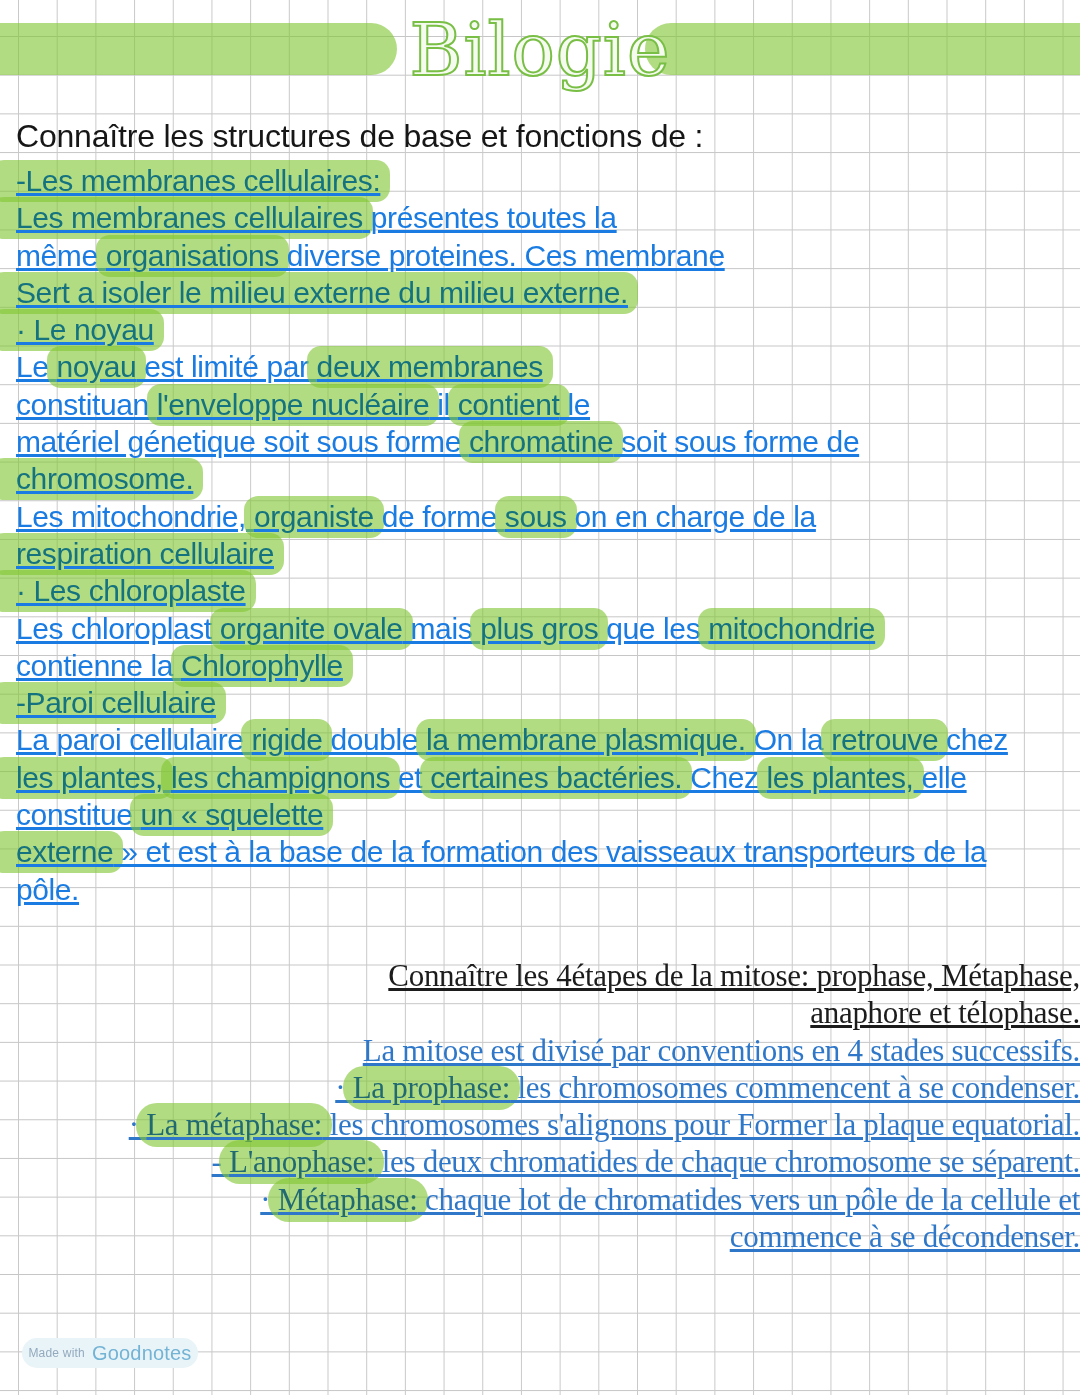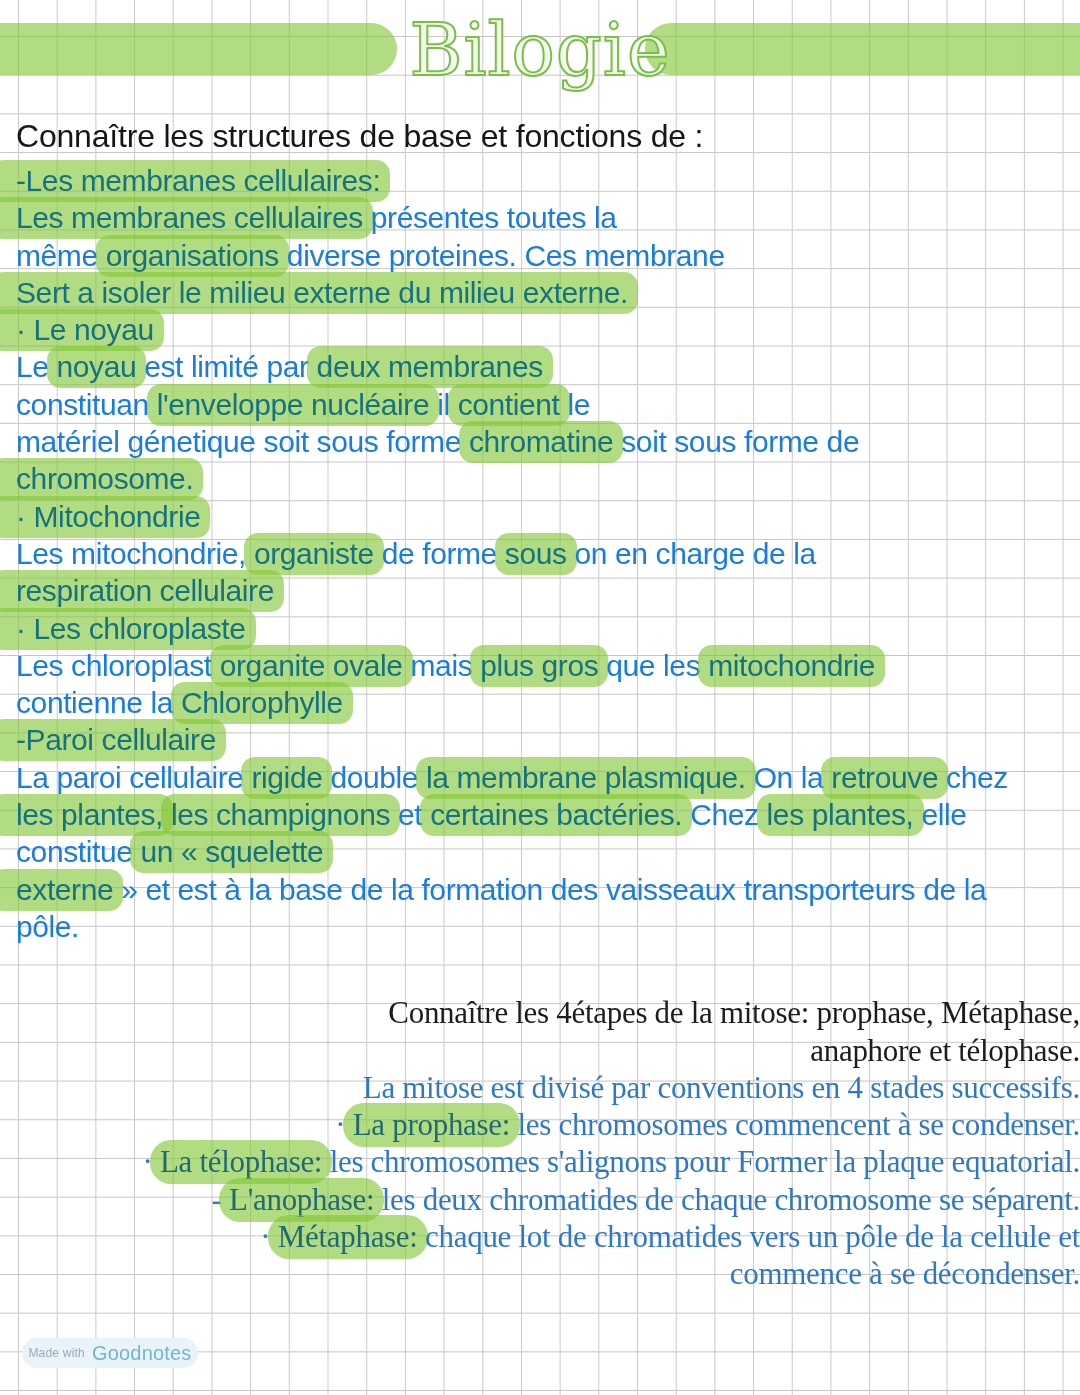--- a/index.html
+++ b/index.html
@@ -22,21 +22,21 @@
     position:absolute; left:0; right:0; top:4px; text-align:center;
     font-family:"DejaVu Serif", serif; font-size:72px; line-height:92px;
     color:#f6fbf0; -webkit-text-stroke:2px #79bf45; letter-spacing:1px;
   }
   
   .content { position:absolute; left:16px; top:116px; right:0; }
   .h1 {
     height:46px; line-height:40px; font-size:32px; letter-spacing:-0.2px;
     color:#161616; white-space:nowrap;
   }
-  .line { height:37.3px; line-height:37.3px; white-space:nowrap; }
+  .line { height:37.3px; line-height:37.3px; white-space:nowrap;text-decoration:underline; }
   .sans-block .line { font-size:30px; letter-spacing:-0.4px; color:#1a7ce2; }
   .hl {
     background:rgba(130,199,54,0.62);
     border-radius:14px;
     padding:4px 10px 5px 10px;
     margin-left:-10px; margin-right:-10px;
   }
   .sans-block .hl { color:#14737f; }
   .hl.lead { padding-left:26px; margin-left:-26px; }
   .serif-black-block { margin-top:49px; }
@@ -71,41 +71,40 @@
     <div id="sans-block" class="sans-block">
         <div class="line"><span class="hl lead">-Les membranes cellulaires:</span></div>
         <div class="line"><span class="hl lead">Les membranes cellulaires</span><span> présentes toutes la</span></div>
         <div class="line"><span>même </span><span class="hl">organisations</span><span> diverse proteines. Ces membrane</span></div>
         <div class="line"><span class="hl lead">Sert a isoler  le milieu externe du milieu externe.</span></div>
         <div class="line"><span class="hl lead">· Le noyau</span></div>
         <div class="line"><span>Le </span><span class="hl">noyau</span><span> est limité par </span><span class="hl">deux membranes</span></div>
         <div class="line"><span>constituan </span><span class="hl">l'enveloppe nucléaire</span><span> il </span><span class="hl">contient</span><span> le</span></div>
         <div class="line"><span>matériel génetique soit sous forme </span><span class="hl">chromatine</span><span> soit sous forme de</span></div>
         <div class="line"><span class="hl lead">chromosome.</span></div>
-        <div class="line"><span class="hl lead">· Mitochondrie</span></div>
         <div class="line"><span>Les mitochondrie, </span><span class="hl">organiste</span><span> de forme </span><span class="hl">sous</span><span> on en charge de la</span></div>
         <div class="line"><span class="hl lead">respiration cellulaire</span></div>
         <div class="line"><span class="hl lead">· Les chloroplaste</span></div>
         <div class="line"><span>Les chloroplast </span><span class="hl">organite ovale</span><span> mais </span><span class="hl">plus gros</span><span> que les </span><span class="hl">mitochondrie</span></div>
         <div class="line"><span>contienne la </span><span class="hl">Chlorophylle</span></div>
         <div class="line"><span class="hl lead">-Paroi cellulaire</span></div>
         <div class="line"><span>La paroi cellulaire </span><span class="hl">rigide</span><span> double </span><span class="hl">la membrane plasmique.</span><span> On la </span><span class="hl">retrouve</span><span> chez</span></div>
         <div class="line"><span class="hl lead">les plantes,</span><span> </span><span class="hl">les champignons</span><span> et </span><span class="hl">certaines bactéries.</span><span> Chez </span><span class="hl">les plantes,</span><span> elle</span></div>
         <div class="line"><span>constitue </span><span class="hl">un « squelette</span></div>
         <div class="line"><span class="hl lead">externe</span><span> » et est à la base de la formation des vaisseaux transporteurs de la</span></div>
         <div class="line"><span>pôle.</span></div>
       </div>
     <div id="serif-black-block" class="serif-black-block">
         <div class="line"><span>Connaître les 4étapes de la mitose: prophase, Métaphase,</span></div>
         <div class="line"><span>anaphore et télophase.</span></div>
       </div>
     <div id="serif-blue-block" class="serif-blue-block">
         <div class="line"><span>La mitose est divisé par conventions en 4 stades successifs.</span></div>
         <div class="line"><span>· </span><span class="hl">La prophase:</span><span> les chromosomes commencent à se condenser.</span></div>
-        <div class="line"><span>· </span><span class="hl">La télophase:</span><span> les chromosomes s'alignons pour Former la plaque equatorial.</span></div>
+        <div class="line"><span>· </span><span class="hl">La métaphase:</span><span> les chromosomes s'alignons pour Former la plaque equatorial.</span></div>
         <div class="line"><span>- </span><span class="hl">L'anophase:</span><span> les deux chromatides de chaque chromosome se séparent.</span></div>
         <div class="line"><span>· </span><span class="hl">Métaphase:</span><span> chaque lot  de chromatides vers un pôle de la cellule et</span></div>
         <div class="line"><span>commence à se décondenser.</span></div>
       </div>
   </div>
 
   <div class="footer">
     <span class="made">Made with</span>
     <span class="brand">Goodnotes</span>
   </div>

